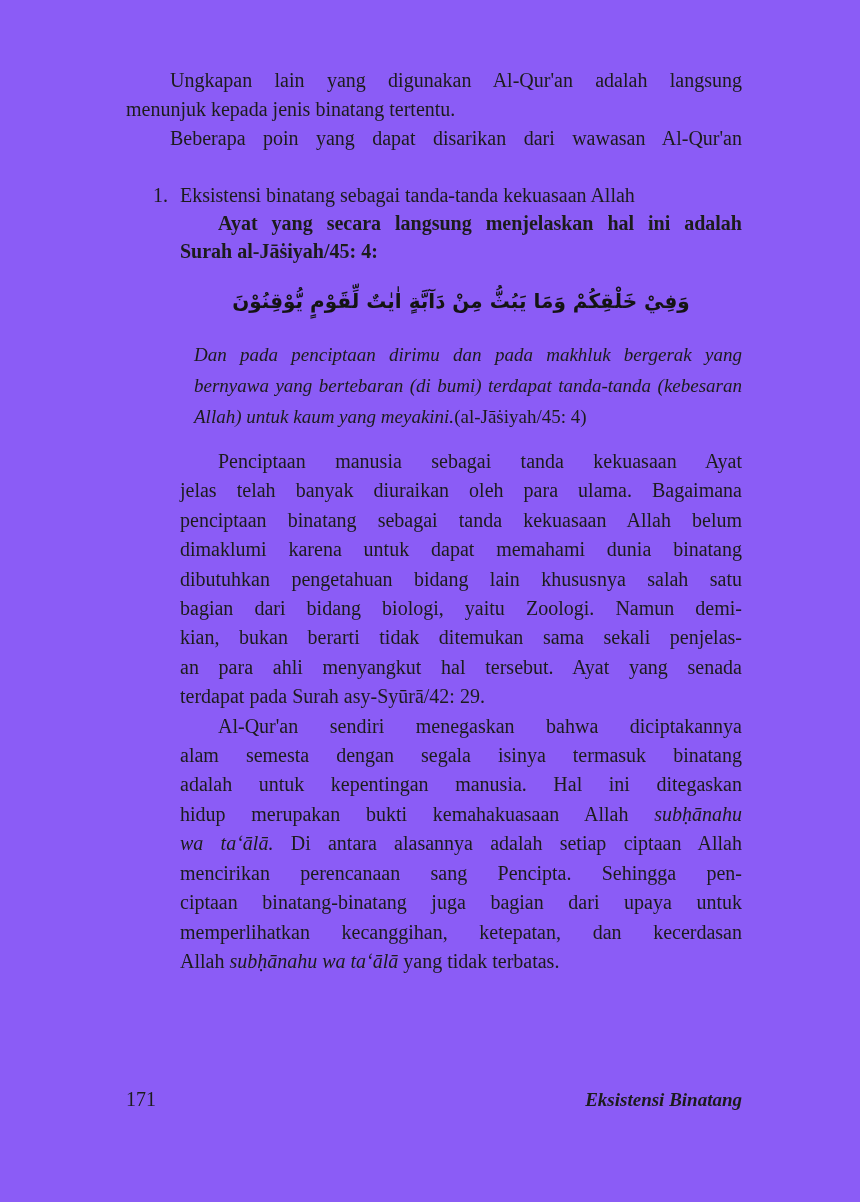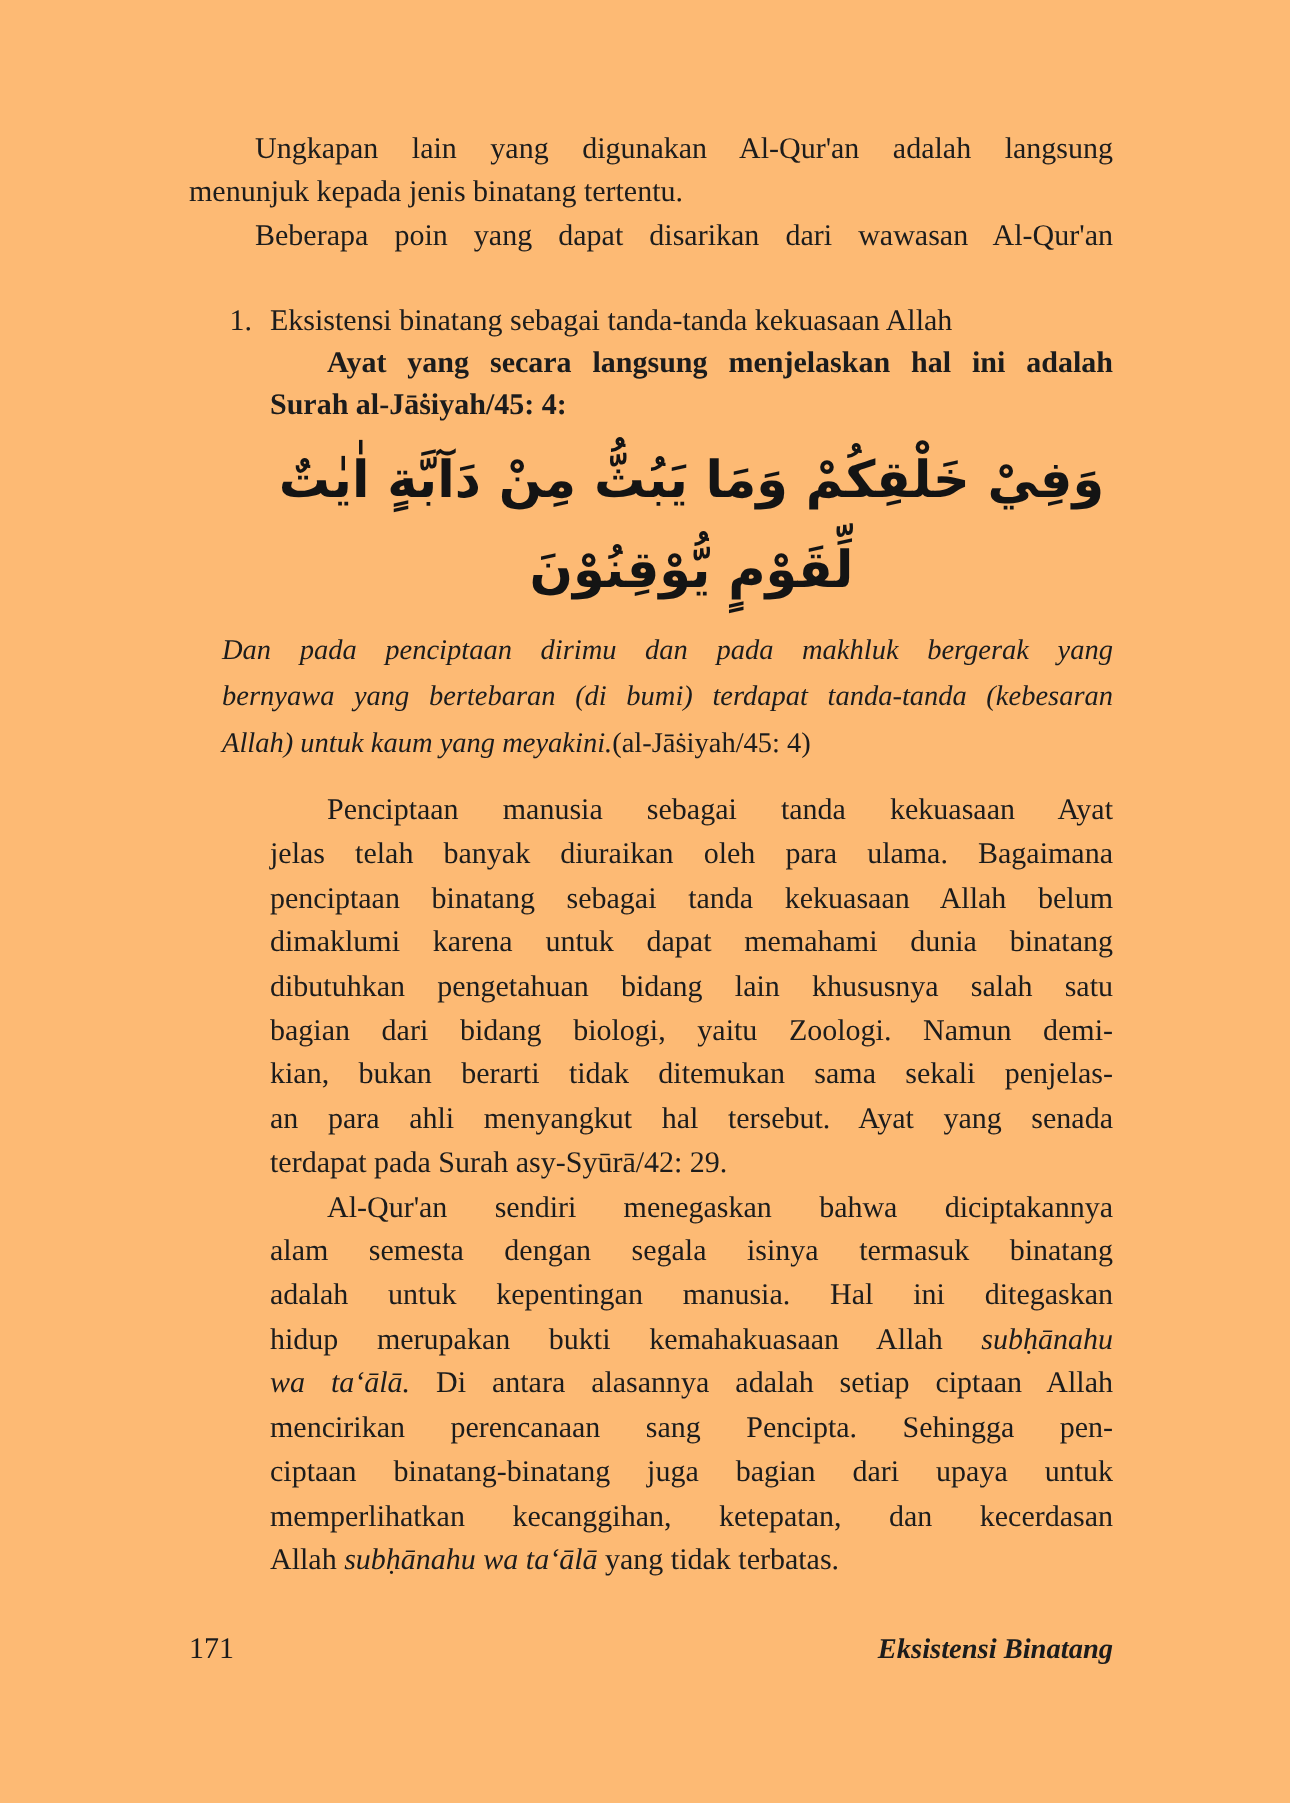--- a/index.html
+++ b/index.html
@@ -1,23 +1,23 @@
 <!DOCTYPE html>
 <html><head>
 <meta charset="utf-8">
 <style>
   html, body { margin: 0; padding: 0; background: #e8e8e8; }
   .page {
     position: relative;
     width: 860px;
     height: 1202px;
     margin: 0 auto;
-    background: #fdba74;
+    background: #8b5cf6;
     box-sizing: border-box;
-    padding: 85px 118px 0 126px;
+    padding: 66px 118px 0 126px;
     font-family: "Liberation Serif", "DejaVu Serif", serif;
     color: #1c1c1c;
     overflow: hidden;
   }
   .para { font-size: 20px; line-height: 29px; }
   .para .line { text-align: justify; text-align-last: justify; }
   .para .line.last { text-align: justify; text-align-last: auto; }
   .indent-first .line:first-child { text-indent: 44px; }
   .inner { margin-left: 54px; }
   .inner.indent-first .line:first-child { text-indent: 38px; }
@@ -32,29 +32,29 @@
   .list-marker { width: 27px; flex: 0 0 27px; }
 
   .ayat-intro { font-size: 20px; line-height: 28px; font-weight: bold; }
 
   .arabic-verse {
     margin-top: 6px;
     margin-left: 54px;
     text-align: center;
     direction: rtl;
     font-family: "DejaVu Sans", sans-serif;
-    font-size: 34px;
+    font-size: 20px;
     font-weight: 700;
     line-height: 60px;
     color: #141414;
   }
 
   .translation {
     margin-top: 8px;
-    margin-left: 22px;
+    margin-left: 68px;
     font-style: italic;
     font-size: 19px;
     line-height: 31px;
     font-family: Liberation Serif, serif;
   }
   .translation .line { text-align: justify; text-align-last: justify; }
   .translation .line.last { text-align-last: auto; }
 
   .body-para { margin-left: 54px; font-size: 20px; line-height: 29.4px; }
   .p3 { margin-top: 15px; }

